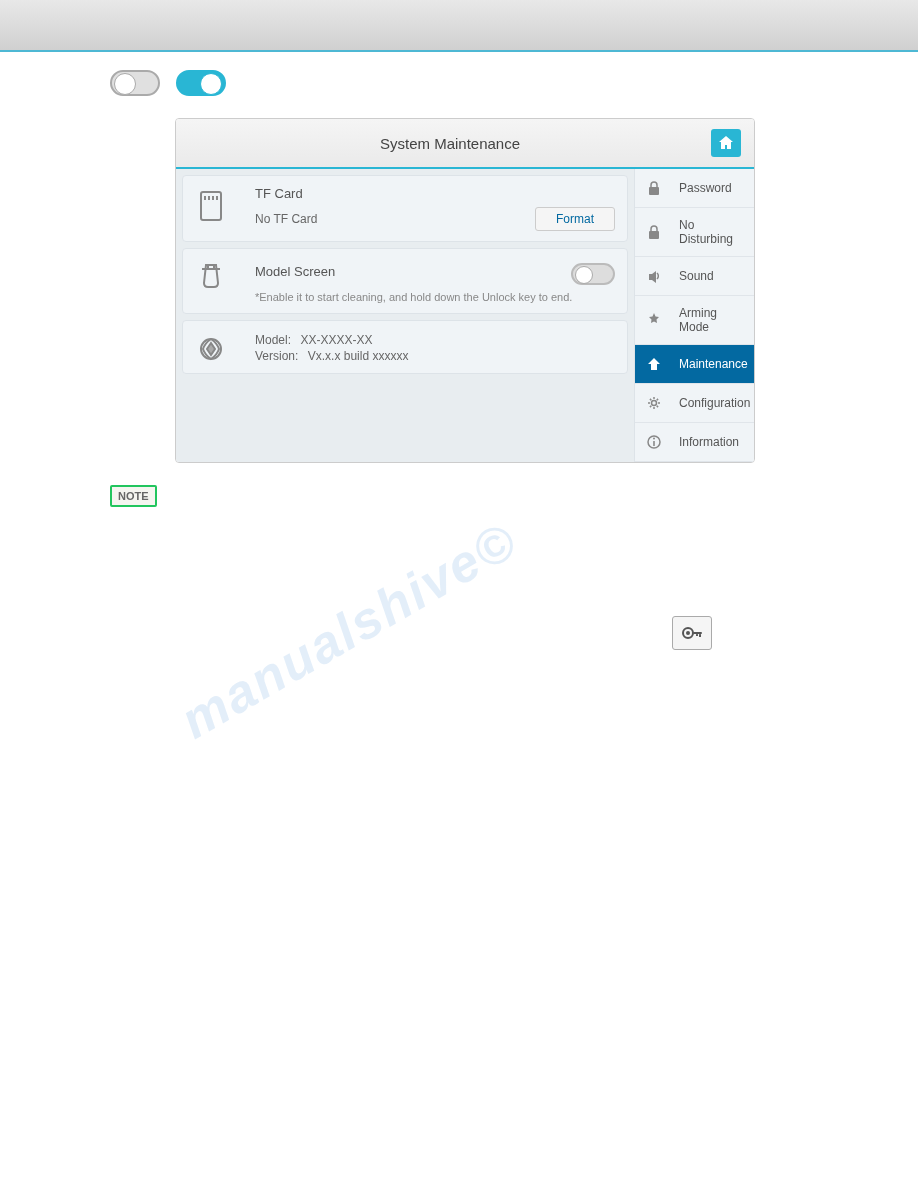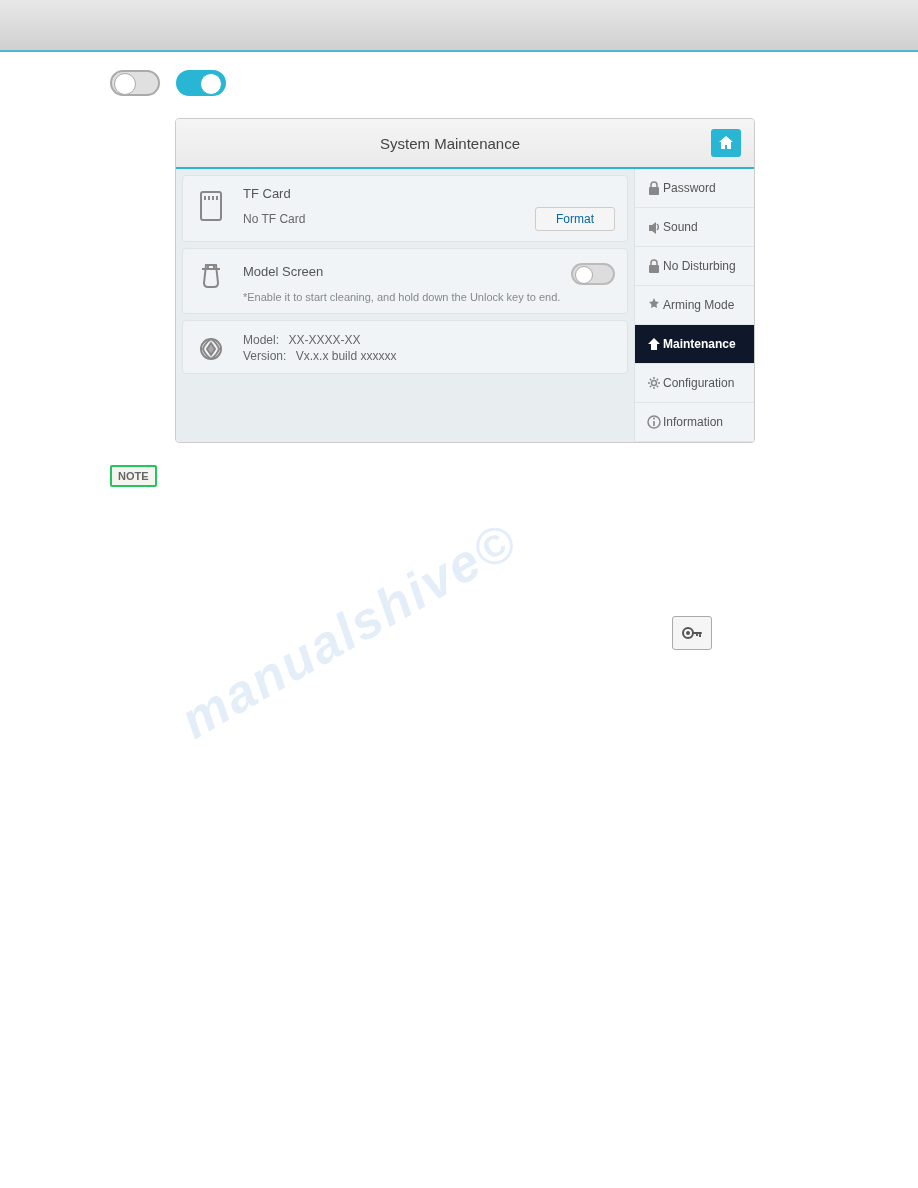--- a/index.html
+++ b/index.html
@@ -121,21 +121,21 @@
       padding: 0;
     }
 
     .sm-section {
       background: #f0f4f7;
       margin: 6px;
       border-radius: 4px;
       padding: 10px 12px 10px 10px;
       display: flex;
       align-items: flex-start;
-      gap: 14px;
+      gap: 26px;
       border: 1px solid #dde3e8;
     }
 
     .sm-section-icon {
       width: 36px;
       min-width: 36px;
       display: flex;
       align-items: center;
       justify-content: center;
       padding-top: 4px;
@@ -214,31 +214,30 @@
     
     .sm-sidebar {
       width: 120px;
       background: #f0f4f7;
       border-left: 1px solid #dde3e8;
     }
 
     .sidebar-nav-item {
       display: flex;
       align-items: center;
-      gap: 0;
+      gap: 16px;
       padding: 10px 10px;
       border-bottom: 1px solid #e0e5ea;
       cursor: pointer;
       font-size: 12px;
       color: #555;
     }
     .sidebar-nav-item.active {
-      background: #0f172a;
+      background: #0369a1;
       color: #fff;
-      font-weight: bold;
     }
     .sidebar-nav-item .nav-icon {
       width: 18px;
       height: 18px;
       display: flex;
       align-items: center;
       justify-content: center;
       font-size: 14px;
       flex-shrink: 0;
     }
@@ -388,36 +387,36 @@
           <svg width="14" height="16" viewBox="0 0 14 16" fill="#888">
               <rect x="2" y="7" width="10" height="8" rx="1"></rect>
               <path d="M4 7V5a3 3 0 016 0v2" fill="none" stroke="#888" stroke-width="1.5"></path>
             </svg>
         </span>
         <span class="nav-label">Password</span>
       </div>
 
       <div class="sidebar-nav-item">
         <span class="nav-icon">
+          <svg width="14" height="16" viewBox="0 0 14 16" fill="#888">
+              <rect x="2" y="7" width="10" height="8" rx="1"></rect>
+              <path d="M4 7V5a3 3 0 016 0v2" fill="none" stroke="#888" stroke-width="1.5"></path>
+            </svg>
+        </span>
+        <span class="nav-label">No Disturbing</span>
+      </div>
+
+      <div class="sidebar-nav-item">
+        <span class="nav-icon">
           <svg width="14" height="14" viewBox="0 0 14 14" fill="#888">
               <path d="M2 5h3l4-3v12l-4-3H2z"></path>
               <path d="M10 4a4 4 0 010 6" fill="none" stroke="#888" stroke-width="1.5"></path>
             </svg>
         </span>
         <span class="nav-label">Sound</span>
-      </div>
-
-      <div class="sidebar-nav-item">
-        <span class="nav-icon">
-          <svg width="14" height="16" viewBox="0 0 14 16" fill="#888">
-              <rect x="2" y="7" width="10" height="8" rx="1"></rect>
-              <path d="M4 7V5a3 3 0 016 0v2" fill="none" stroke="#888" stroke-width="1.5"></path>
-            </svg>
-        </span>
-        <span class="nav-label">No Disturbing</span>
       </div>
 
       <div class="sidebar-nav-item">
         <span class="nav-icon">
           <svg width="14" height="16" viewBox="0 0 14 16" fill="#888">
               <path d="M7 1l1.5 3.5L12 5l-2.5 2.5L10 11 7 9.5 4 11l.5-3.5L2 5l3.5-.5z"></path>
             </svg>
         </span>
         <span class="nav-label">Arming Mode</span>
       </div>

